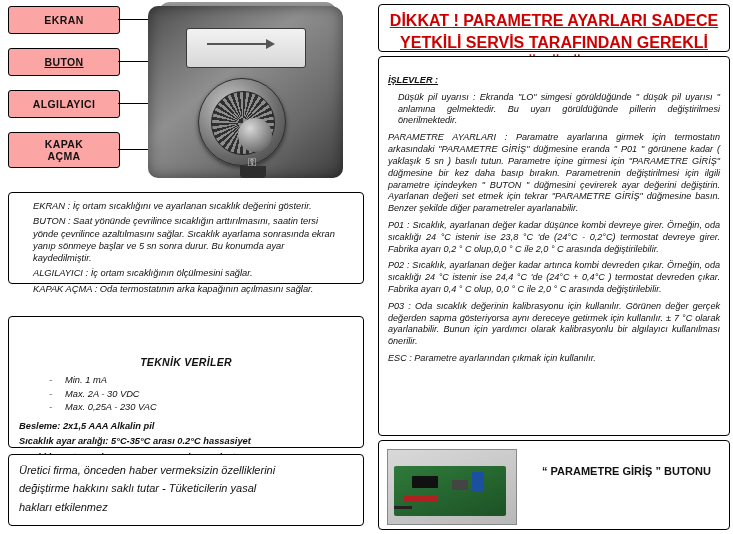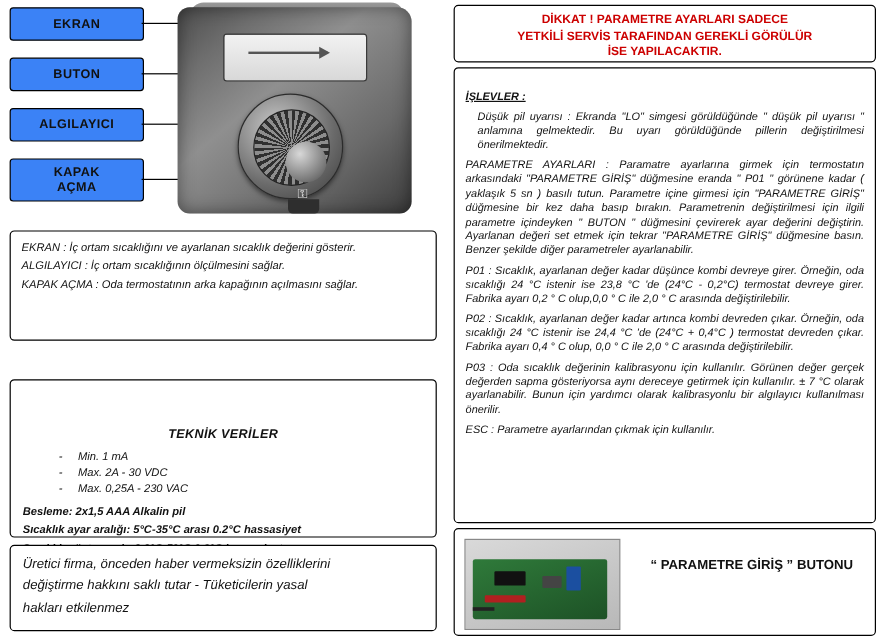--- a/index.html
+++ b/index.html
@@ -13,27 +13,27 @@
     overflow:hidden;
   }
   .page{position:absolute;inset:0;}
 
   
   .left{position:absolute;left:0;top:0;width:372px;height:534px;}
 
   
   .label-box{
     position:absolute;left:8px;width:110px;height:26px;
-    border:1px solid #000;border-radius:3px;background:#3b82f6;
+    border:1px solid #000;border-radius:3px;background:#fca5a5;
     display:flex;align-items:center;justify-content:center;
     font-weight:bold;font-size:10.5px;letter-spacing:.4px;
   }
   .label-box.two-line{height:34px;flex-direction:column;line-height:1.15;}
   #lbl-ekran{top:6px;}
-  #lbl-buton{top:48px;}
+  #lbl-buton{top:48px;text-decoration:underline;}
   #lbl-algilayici{top:90px;}
   #lbl-kapak{top:132px;}
 
   .leader{position:absolute;height:1px;background:#000;}
 
   
   .device{
     position:absolute;left:140px;top:2px;width:215px;height:185px;
   }
   .dev-body{
@@ -85,33 +85,33 @@
 
   
   .box{
     position:absolute;border:1px solid #000;border-radius:4px;background:#fff;
     box-sizing:border-box;
   }
   .box p{margin:0 0 3px 0;}
   .ital{font-style:italic;}
   .bold{font-weight:bold;}
 
-  #box-defs{left:8px;top:192px;width:356px;height:92px;padding:7px 9px;font-style:italic;font-size:9.3px;line-height:1.32;}
+  #box-defs{left:8px;top:192px;width:356px;height:92px;padding:7px 24px;font-style:italic;font-size:9.3px;line-height:1.32;}
   #box-tech{left:8px;top:316px;width:356px;height:132px;padding:6px 10px;font-size:9.3px;line-height:1.35;}
   #box-foot{left:8px;top:454px;width:356px;height:72px;padding:8px 10px;font-size:11px;line-height:1.4;font-style:italic;}
 
   .tech-title{text-align:center;font-weight:bold;font-style:italic;font-size:10.5px;margin-bottom:5px;letter-spacing:.3px;margin-top:32px;}
   .tech-list{margin:0 0 6px 0;padding:0 0 0 46px;list-style:none;font-style:italic;}
   .tech-list li{position:relative;margin-bottom:1px;}
   .tech-list li:before{content:"-";position:absolute;left:-16px;}
 
   
   .right{position:absolute;left:376px;top:0;width:357px;height:534px;}
   #box-warn{left:2px;top:4px;width:352px;height:48px;padding:5px 8px;text-align:center;}
-  #box-warn .w{color:#cc0000;font-weight:bold;font-size:10px;line-height:1.35;}
+  #box-warn .w{color:#cc0000;font-weight:bold;font-size:16px;line-height:1.35;text-decoration:underline;}
   #box-main{left:2px;top:56px;width:352px;height:380px;padding:18px 9px;font-size:9.1px;line-height:1.3;}
   #box-photo{left:2px;top:440px;width:352px;height:90px;padding:0;}
 
   #box-main p{margin:0 0 5px 0;}
   .sec-head{font-weight:bold;font-style:italic;text-decoration:underline;margin-bottom:3px;}
   .just{text-align:justify;font-style:italic;}
   .hdr-inline{font-weight:normal;font-style:italic;}
 
   
   .pcb{
@@ -173,20 +173,21 @@
             <div class="dev-dial-hub"></div>
           </div>
         </div>
         <div class="dev-foot"></div>
         <div class="dev-key">⚿</div>
       </div>
     </div>
 
     <div class="box" id="box-defs">
       <p>EKRAN : İç ortam sıcaklığını ve ayarlanan sıcaklık değerini gösterir.</p>
+      <p>BUTON : Saat yönünde çevrilince sıcaklığın arttırılmasını, saatin tersi yönde çevrilince azaltılmasını sağlar. Sıcaklık ayarlama sonrasında ekran yanıp sönmeye başlar ve 5 sn sonra durur. Bu konumda ayar kaydedilmiştir.</p>
       <p>ALGILAYICI : İç ortam sıcaklığının ölçülmesini sağlar.</p>
       <p>KAPAK AÇMA :   Oda termostatının arka kapağının açılmasını sağlar.</p>
     </div>
 
     <div class="box" id="box-tech">
       <div class="tech-title">TEKNİK VERİLER</div>
       <ul class="tech-list">
         <li>Min. 1 mA</li>
         <li>Max. 2A  -  30 VDC</li>
         <li>Max. 0,25A  -  230 VAC</li>

